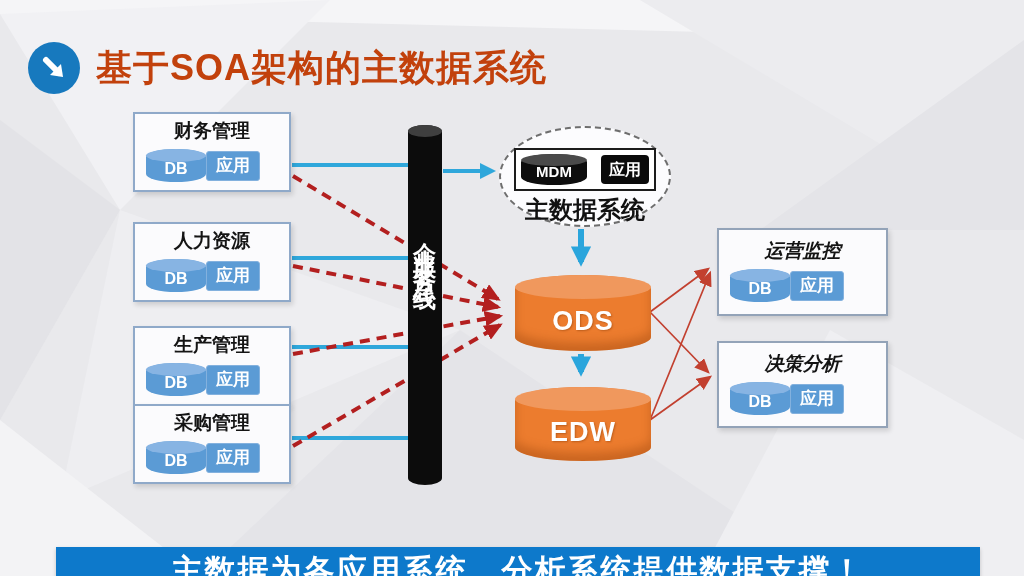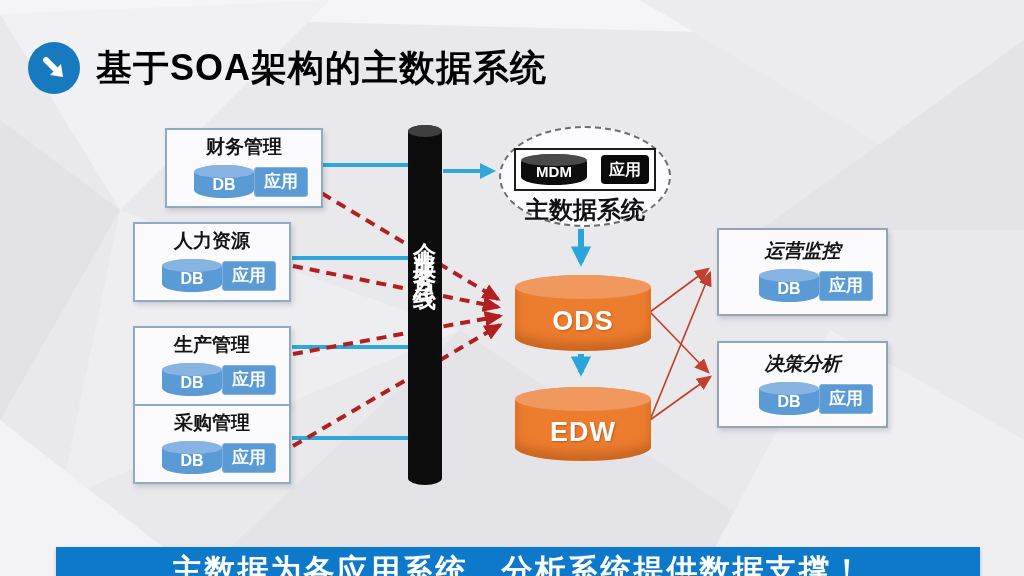--- a/index.html
+++ b/index.html
@@ -11,33 +11,33 @@
   #bg-pattern { position:absolute; left:0; top:0; z-index:0; }
   #connectors { position:absolute; left:0; top:0; z-index:2; }
 
   
   .title-wrap { position:absolute; left:28px; top:42px; z-index:3; display:flex; align-items:center; }
   .title-icon {
     width:52px; height:52px; border-radius:50%; background:#1779be;
     display:flex; align-items:center; justify-content:center; flex:0 0 auto;
   }
   .page-title {
-    margin-left:16px; font-size:36px; font-weight:bold; color:#000000; letter-spacing:1px;
+    margin-left:16px; font-size:36px; font-weight:bold; color:#c2410c; letter-spacing:1px;
   }
 
   
   .sys-box {
     position:absolute; z-index:3; width:158px; height:80px;
     background:#fbfbfd; border:2px solid #8fa9c9; box-sizing:border-box;
     box-shadow:2px 3px 5px rgba(0,0,0,.14);
   }
   .sys-box.right { width:171px; height:88px; border-color:#93a3b8; }
   .sys-title { text-align:center; font-size:19px; font-weight:bold; color:#141414; margin-top:4px; }
   .sys-box.right .sys-title { margin-top:8px;font-style:italic; }
-  .sys-row { display:flex; justify-content:flex-end; align-items:flex-start; padding:5px 13px 0 11px; }
+  .sys-row { display:flex; justify-content:flex-start; align-items:flex-start; padding:5px 13px 0 11px; }
 
   .db-cyl {
     position:relative; width:60px; height:33px; background:#5b9bd5;
     border-radius:30px / 8px; text-align:center;
   }
   .db-cyl::before {
     content:""; position:absolute; top:0; left:0; width:100%; height:13px;
     border-radius:50%; background:#87b4e3;
   }
   .db-cyl span {
@@ -182,21 +182,21 @@
   <div class="title-wrap">
     <div class="title-icon">
       <svg width="30" height="30" viewBox="0 0 30 30">
         <line x1="7" y1="7" x2="20" y2="20" stroke="#fff" stroke-width="6" stroke-linecap="round"></line>
         <path d="M24,24 L11,22 L22,11 Z" fill="#fff"></path>
       </svg>
     </div>
     <div class="page-title">基于SOA架构的主数据系统</div>
   </div>
 
-  <div class="sys-box" style="left:133px; top:128px;margin-left:32px;">
+  <div class="sys-box" style="left:133px; top:112px;">
     <div class="sys-title">财务管理</div>
     <div class="sys-row">
       <div class="db-cyl"><span>DB</span></div>
       <div class="app-chip">应用</div>
     </div>
   </div>
   <div class="sys-box" style="left:133px; top:222px;">
     <div class="sys-title">人力资源</div>
     <div class="sys-row">
       <div class="db-cyl"><span>DB</span></div>

